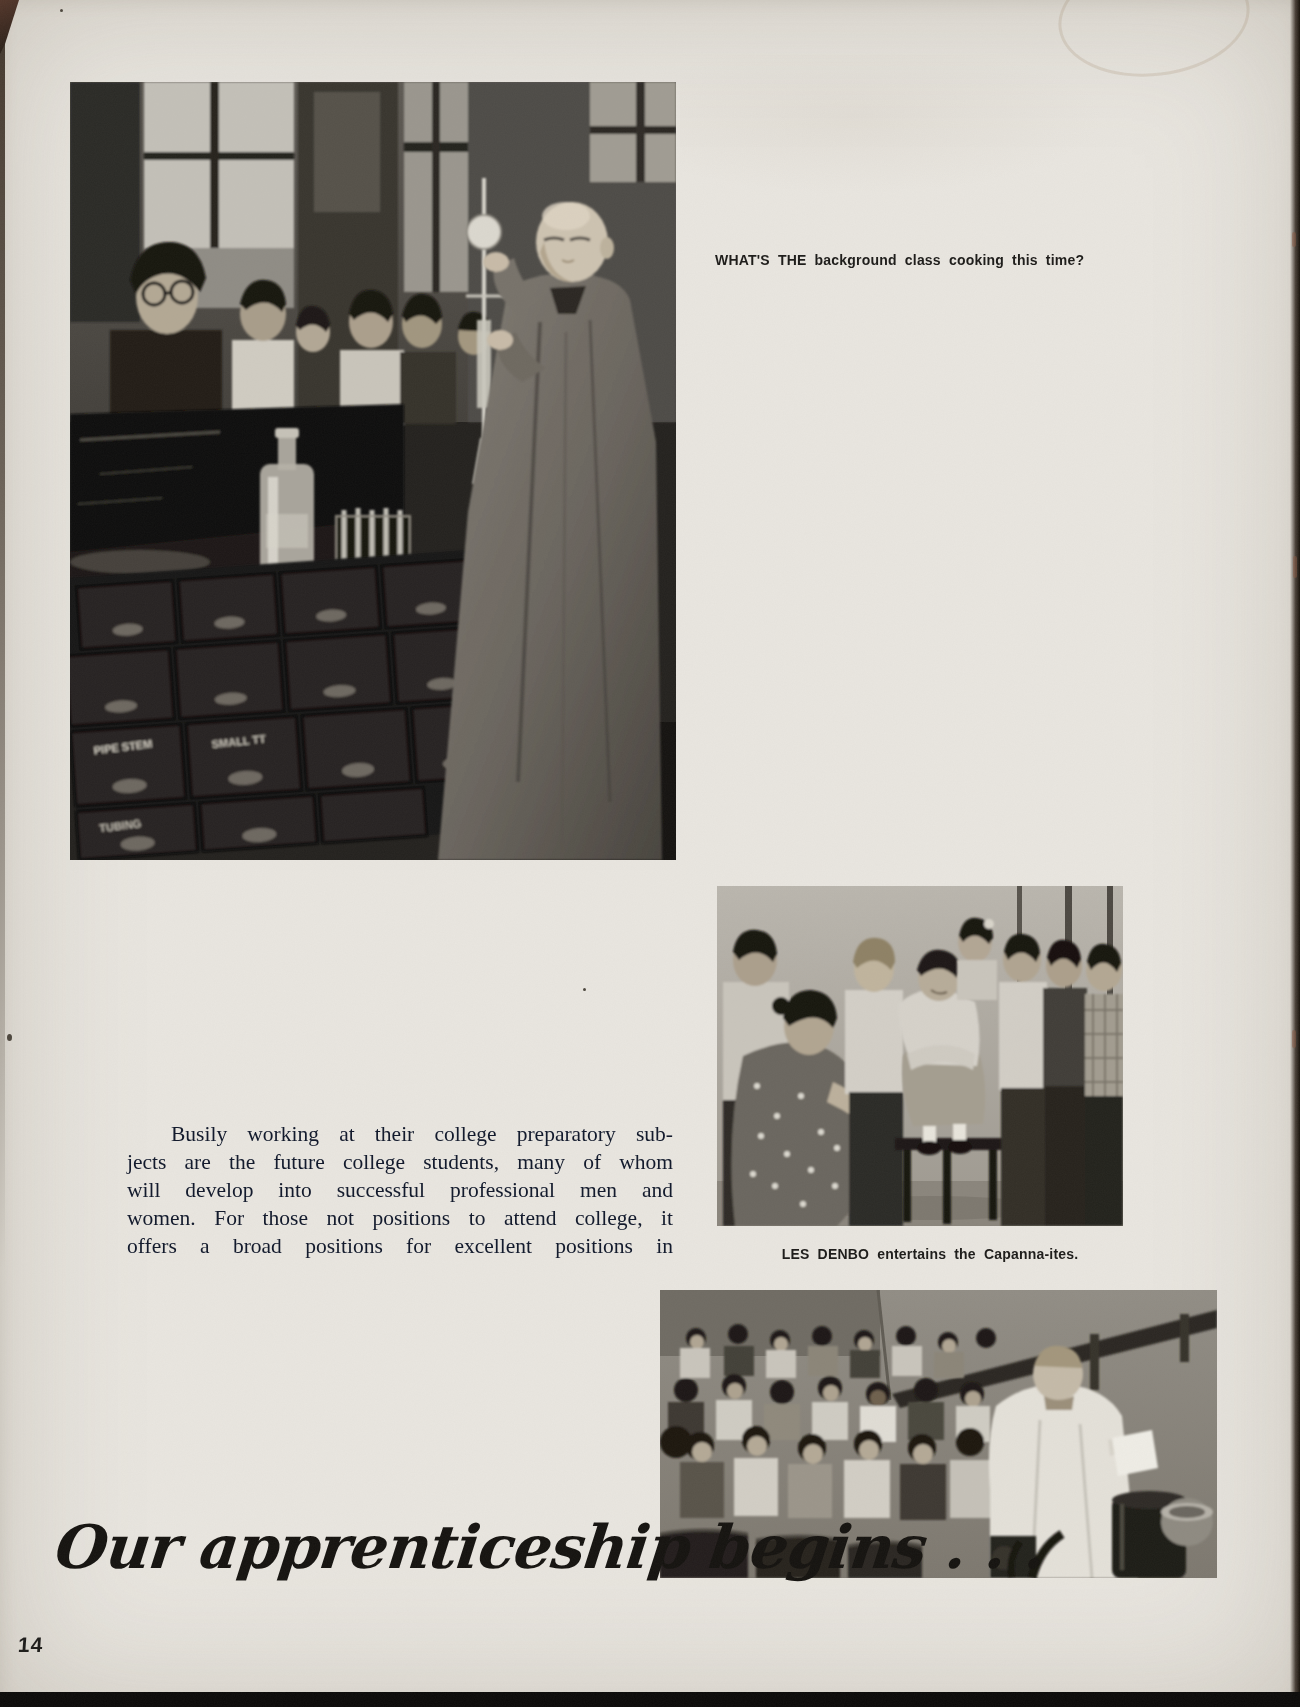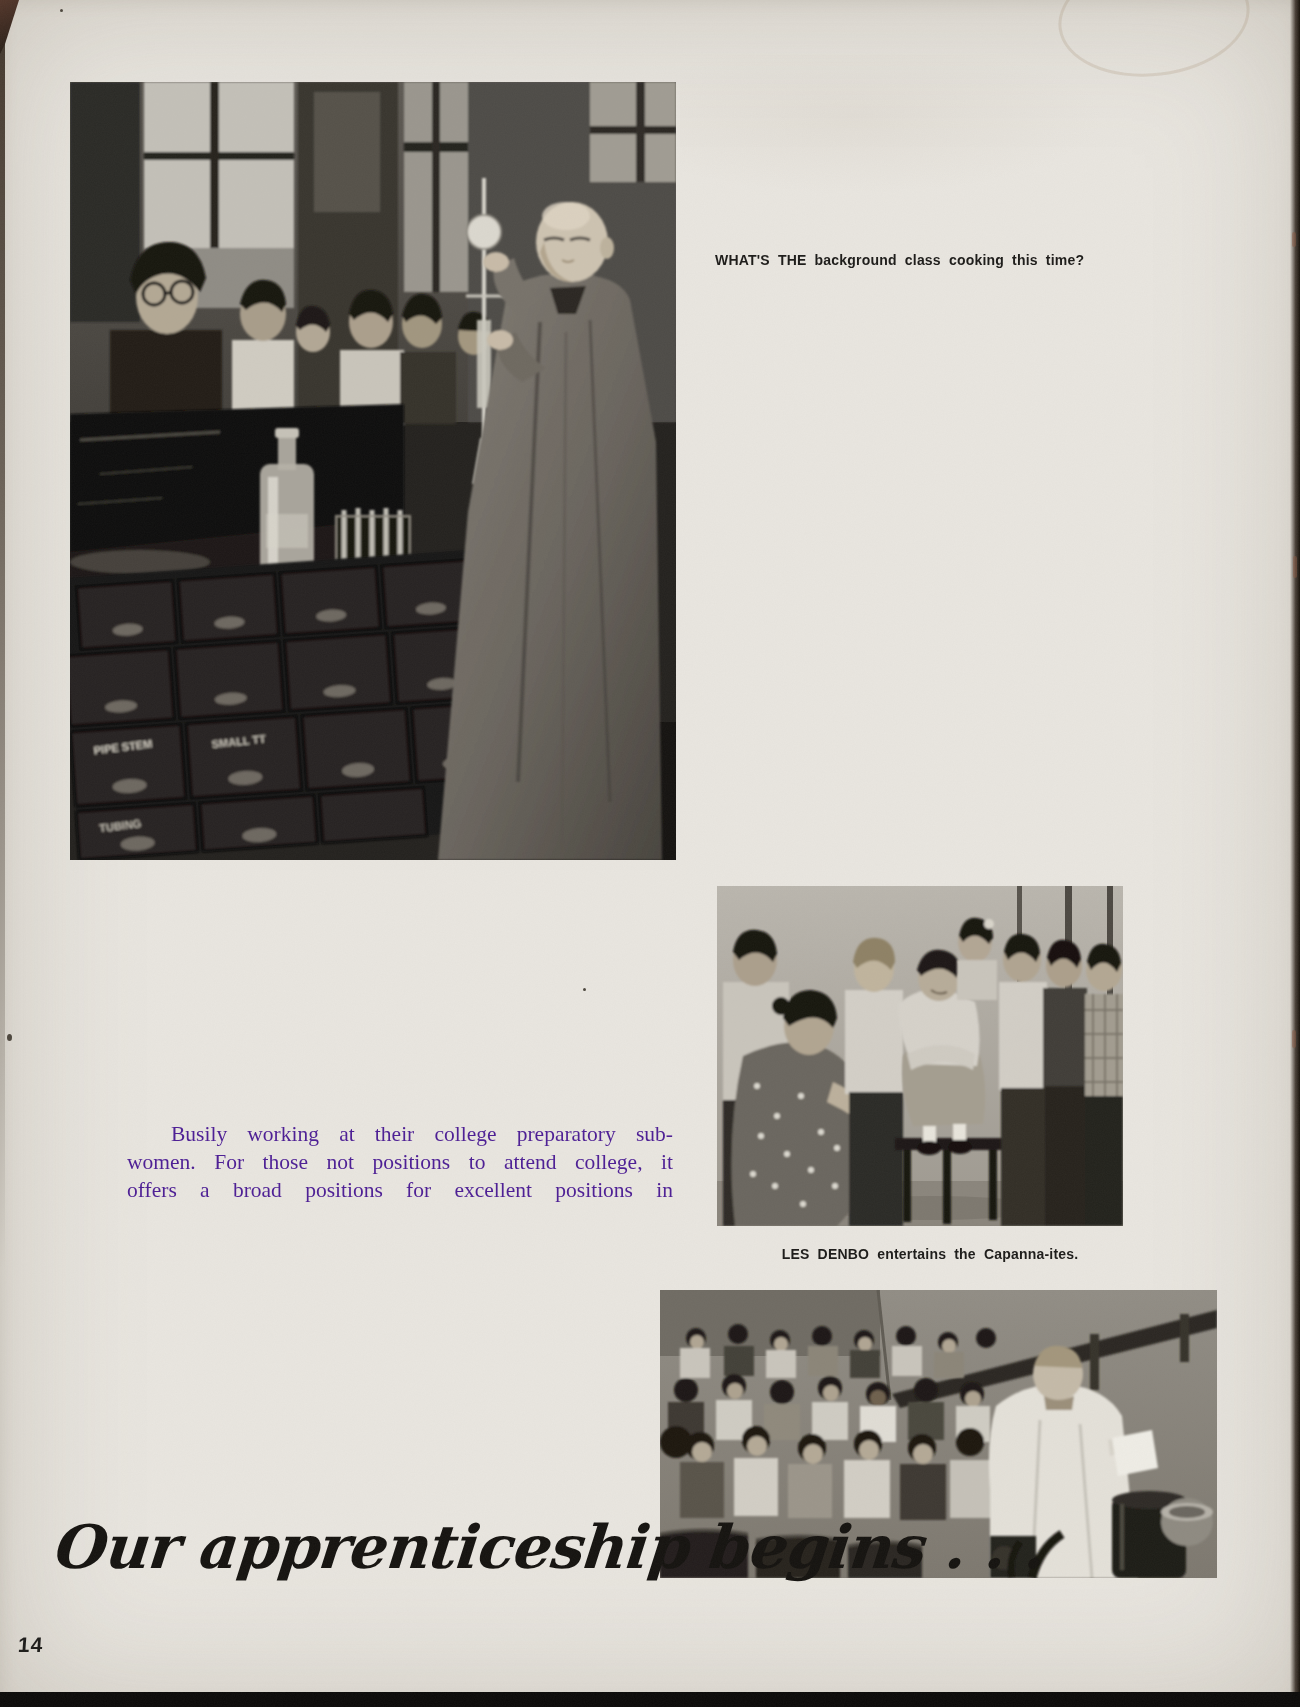--- a/index.html
+++ b/index.html
@@ -10,21 +10,21 @@
     font-family:"Liberation Sans",sans-serif;
   }
   .photo{position:absolute;display:block;}
   .caption{
     position:absolute;font-family:"Liberation Sans",sans-serif;font-weight:bold;
     font-size:14px;letter-spacing:0.2px;word-spacing:4px;color:#1b1a18;white-space:nowrap;
   }
   .caption.centered{text-align:center;}
   .bodycopy{
     position:absolute;left:127px;top:1120px;width:546px;
-    font-family:"Liberation Serif",serif;font-size:21.5px;color:#4c1d95;
+    font-family:"Liberation Serif",serif;font-size:21.5px;color:#0f172a;
   }
   .bodycopy .line{height:28px;line-height:28px;text-align:justify;text-align-last:justify;}
   .bodycopy .line.first{text-indent:44px;}
   .bodycopy .line.last{text-align-last:left;}
   .headline{
     position:absolute;left:56px;top:1512px;white-space:nowrap;
     font-family:"DejaVu Serif",serif;font-style:italic;font-weight:bold;
     font-size:60px;letter-spacing:-1px;color:#14120f;transform:skewX(-7deg);
   }
   .pagenum{
@@ -408,20 +408,22 @@
       <line x1="462" y1="214" x2="462" y2="280" stroke="#4a463e" stroke-width="4"></line>
       <ellipse cx="527" cy="232" rx="26" ry="24" fill="#8e8a81"></ellipse>
       <ellipse cx="527" cy="222" rx="26" ry="9" fill="#b5b1a8"></ellipse>
       <ellipse cx="527" cy="222" rx="18" ry="6" fill="#6a665e"></ellipse>
     </g>
   </svg>
 
 
   <div class="bodycopy">
     <div class="line first">Busily working at their college preparatory sub-</div>
+    <div class="line">jects are the future college students, many of whom</div>
+    <div class="line">will develop into successful professional men and</div>
     <div class="line">women.  For those not positions to attend college, it</div>
     <div class="line">offers a broad positions for excellent positions in</div>
   </div>
 
   <div class="headline">Our apprenticeship begins . . .</div>
 
   <div class="pagenum">14</div>
 
   <div class="smudge" style="left:680px;top:55px;width:430px;height:140px;background:radial-gradient(ellipse at 40% 45%, rgba(140,120,95,0.07), rgba(0,0,0,0) 70%);"></div>
   <div class="stain"></div>

